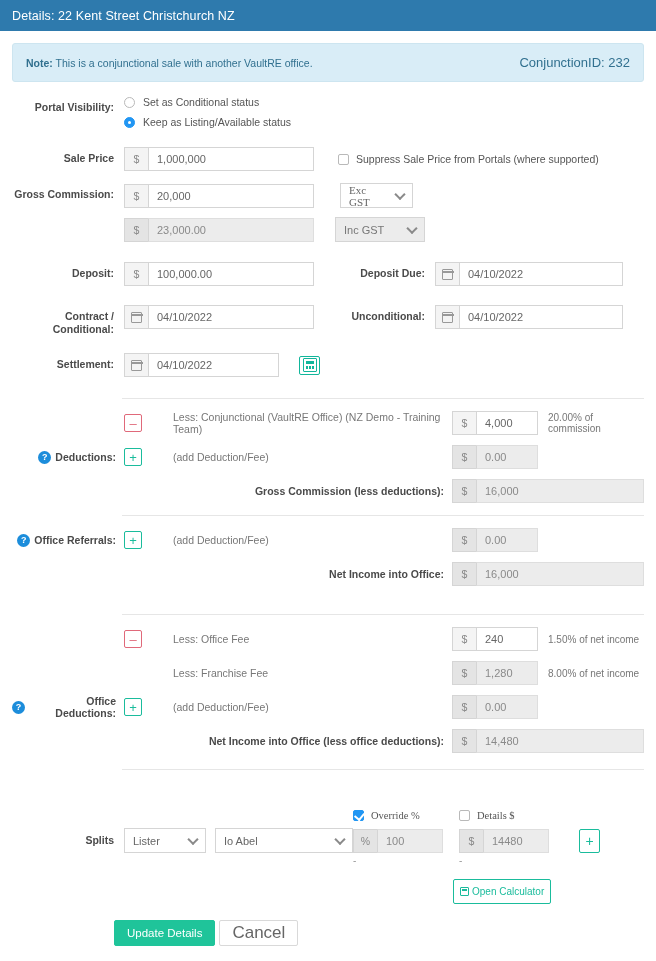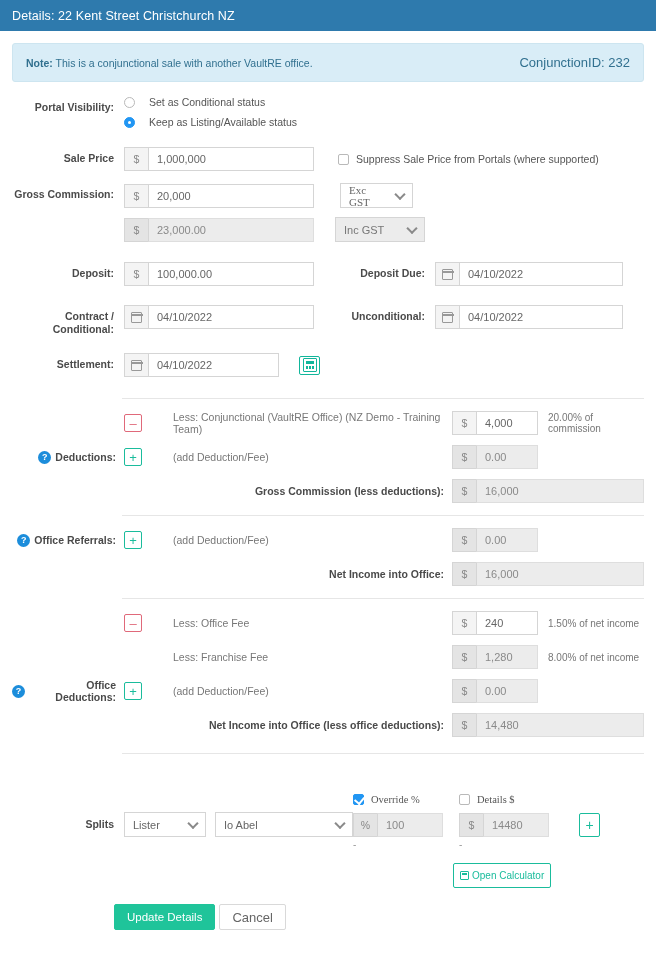--- a/index.html
+++ b/index.html
@@ -102,21 +102,21 @@
   .sel.dis { background: #ececec; color: #777; }
   .sel .chev {
     position: absolute; right: 8px; top: 50%;
     width: 8px; height: 8px;
     border-right: 2px solid #8a8a8a;
     border-bottom: 2px solid #8a8a8a;
     transform: translateY(-70%) rotate(45deg);
   }
 
   
-  .radio-line { display: flex; align-items: flex-end; gap: 14px; margin-bottom: 8px; font-size: 10.5px; }
+  .radio-line { display: flex; align-items: flex-end; gap: 8px; margin-bottom: 8px; font-size: 10.5px; }
   .radio {
     width: 11px; height: 11px; border-radius: 50%;
     border: 1px solid #b9b9b9; background: #fff;
     flex: 0 0 11px; position: relative;
   }
   .radio.on { background: #2196f3; border-color: #2196f3; }
   .radio.on::after {
     content: ""; position: absolute; left: 3px; top: 3px;
     width: 3px; height: 3px; border-radius: 50%; background: #fff;
   }
@@ -222,21 +222,21 @@
 
   
   .footer { padding: 16px 12px 12px 114px; display: flex; gap: 0; }
   .btn-primary {
     background: #1fc49a; color: #fff; border: 1px solid #1fc49a;
     height: 26px; padding: 0 12px; font-size: 11.5px;
     display: flex; align-items: center; border-radius: 2px;
   }
   .btn-default {
     background: #fff; color: #666; border: 1px solid #d9d9d9;
-    height: 26px; padding: 0 12px; font-size: 13px;
+    height: 26px; padding: 0 12px; font-size: 17px;
     display: flex; align-items: center; border-radius: 2px; margin-left: 4px;
   }
 </style>
 </head>
 <body>
 
 <div class="titlebar">
   <span class="title">Details: 22 Kent Street Christchurch NZ</span>
 </div>
 
@@ -419,21 +419,21 @@
       <span class="sqbtn add">+</span>
     </div>
     <div class="dtxt">(add Deduction/Fee)</div>
     <div class="grp">
       <span class="addon dis">$</span>
       <div class="inp dis" style="width:62px;">0.00</div>
     </div>
     <div class="pct"></div>
   </div>
 
-  <div class="dline" style="margin-bottom:0;">
+  <div class="dline" style="margin-bottom:16px;">
     <div class="dlbl"></div>
     <div class="btnslot"></div>
     <div class="dtxt bold">Net Income into Office:</div>
     <div class="grp">
       <span class="addon dis">$</span>
       <div class="inp dis" style="width:168px;">16,000</div>
     </div>
   </div>
 </div>
 

